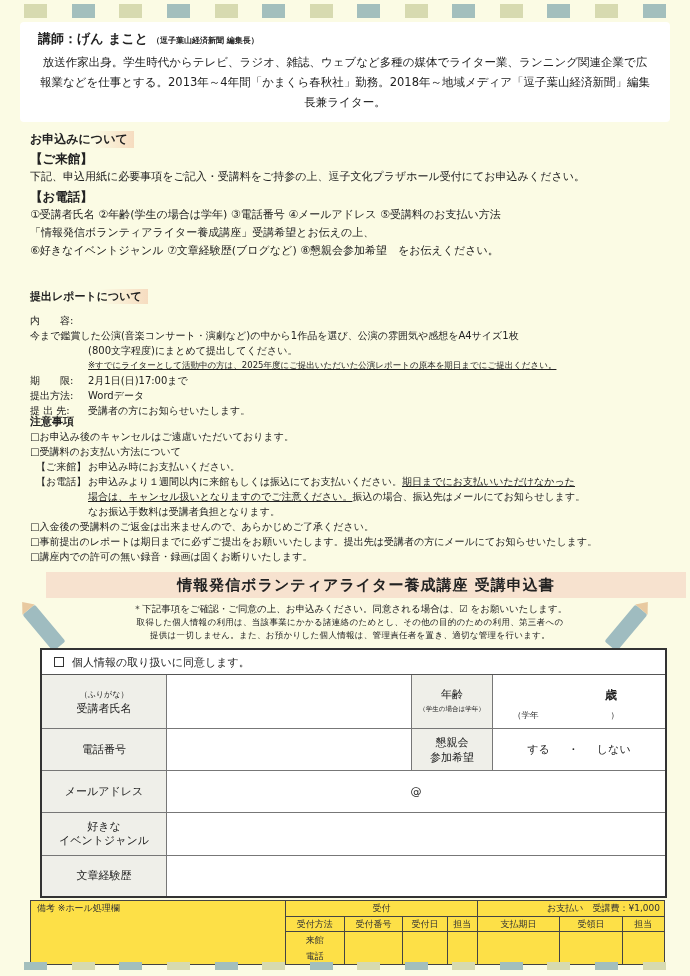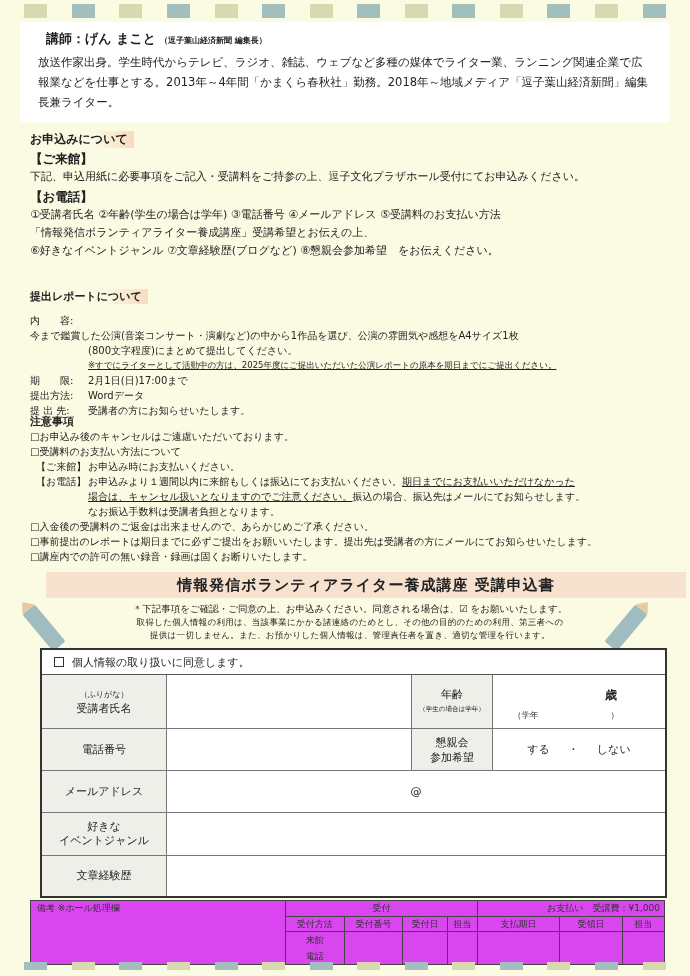--- a/index.html
+++ b/index.html
@@ -15,23 +15,23 @@
   .deco-row.bottom { top: 962px; height: 8px; }
   .deco-sq { width: 23px; height: 100%; }
   .deco-sq.a { background: #d7dab0; }
   .deco-sq.b { background: #a3bfbd; }
 
   .profile-box {
     position: absolute; left: 20px; top: 22px; width: 650px; height: 100px;
     background: #ffffff; border-radius: 4px;
     padding: 8px 18px;
   }
-  .profile-title { font-size: 13px; font-weight: bold; margin-left: 8px; }
+  .profile-title { font-size: 13px; font-weight: bold; }
   .profile-title .aff { font-size: 8px; font-weight: bold; margin-left: 4px; }
-  .profile-bio { font-size: 11.5px; line-height: 20px; margin-top: 4px; }
+  .profile-bio { font-size: 11.5px; line-height: 20px; margin-top: 4px; text-align: center; }
 
   .section { position: absolute; left: 30px; width: 640px; }
   .sec-head {
     display: inline-block; font-size: 12px; font-weight: bold;
     background: linear-gradient(to right, transparent 0%, transparent 60%, #f6dcc0 100%);
     padding-right: 6px;
   }
   .sub-head { font-size: 12.5px; font-weight: bold; margin-top: 3px; }
   .line { font-size: 11px; line-height: 18px; }
   .ul { text-decoration: underline; }
@@ -70,21 +70,21 @@
   .flabel2 { width: 82px; flex: none; background: #efefe9; border-left: 1px solid #777; border-right: 1px solid #777; display: flex; flex-direction: column; align-items: center; justify-content: center; font-size: 11px; text-align: center; line-height: 15px; }
   .flabel2 .tiny { font-size: 6.5px; }
   .fval2 { width: 172px; flex: none; position: relative; font-size: 11px; }
   .age-sai { position: absolute; right: 48px; top: 12px; font-size: 12px; font-weight: bold; }
   .age-grade { position: absolute; left: 20px; bottom: 6px; font-size: 8.5px; }
   .age-grade-end { position: absolute; right: 46px; bottom: 6px; font-size: 8.5px; }
   .yesno { display: flex; align-items: center; justify-content: center; gap: 18px; height: 100%; }
 
   .office-table {
     position: absolute; left: 30px; top: 900px; width: 635px; height: 62px;
-    border: 1.5px solid #333; background: #d946ef; border-collapse: collapse;
+    border: 1.5px solid #333; background: #fde047; border-collapse: collapse;
     font-size: 9px;
   }
   .office-table td { border: 1px solid #444; text-align: center; vertical-align: middle; padding: 0; color: #333; }
   .office-table .remarks-head { text-align: left; padding-left: 6px; }
   .office-table .pay-head { text-align: right; padding-right: 4px; font-size: 9px; }
   .stack { line-height: 16px; }
 </style>
 </head>
 <body>
 

